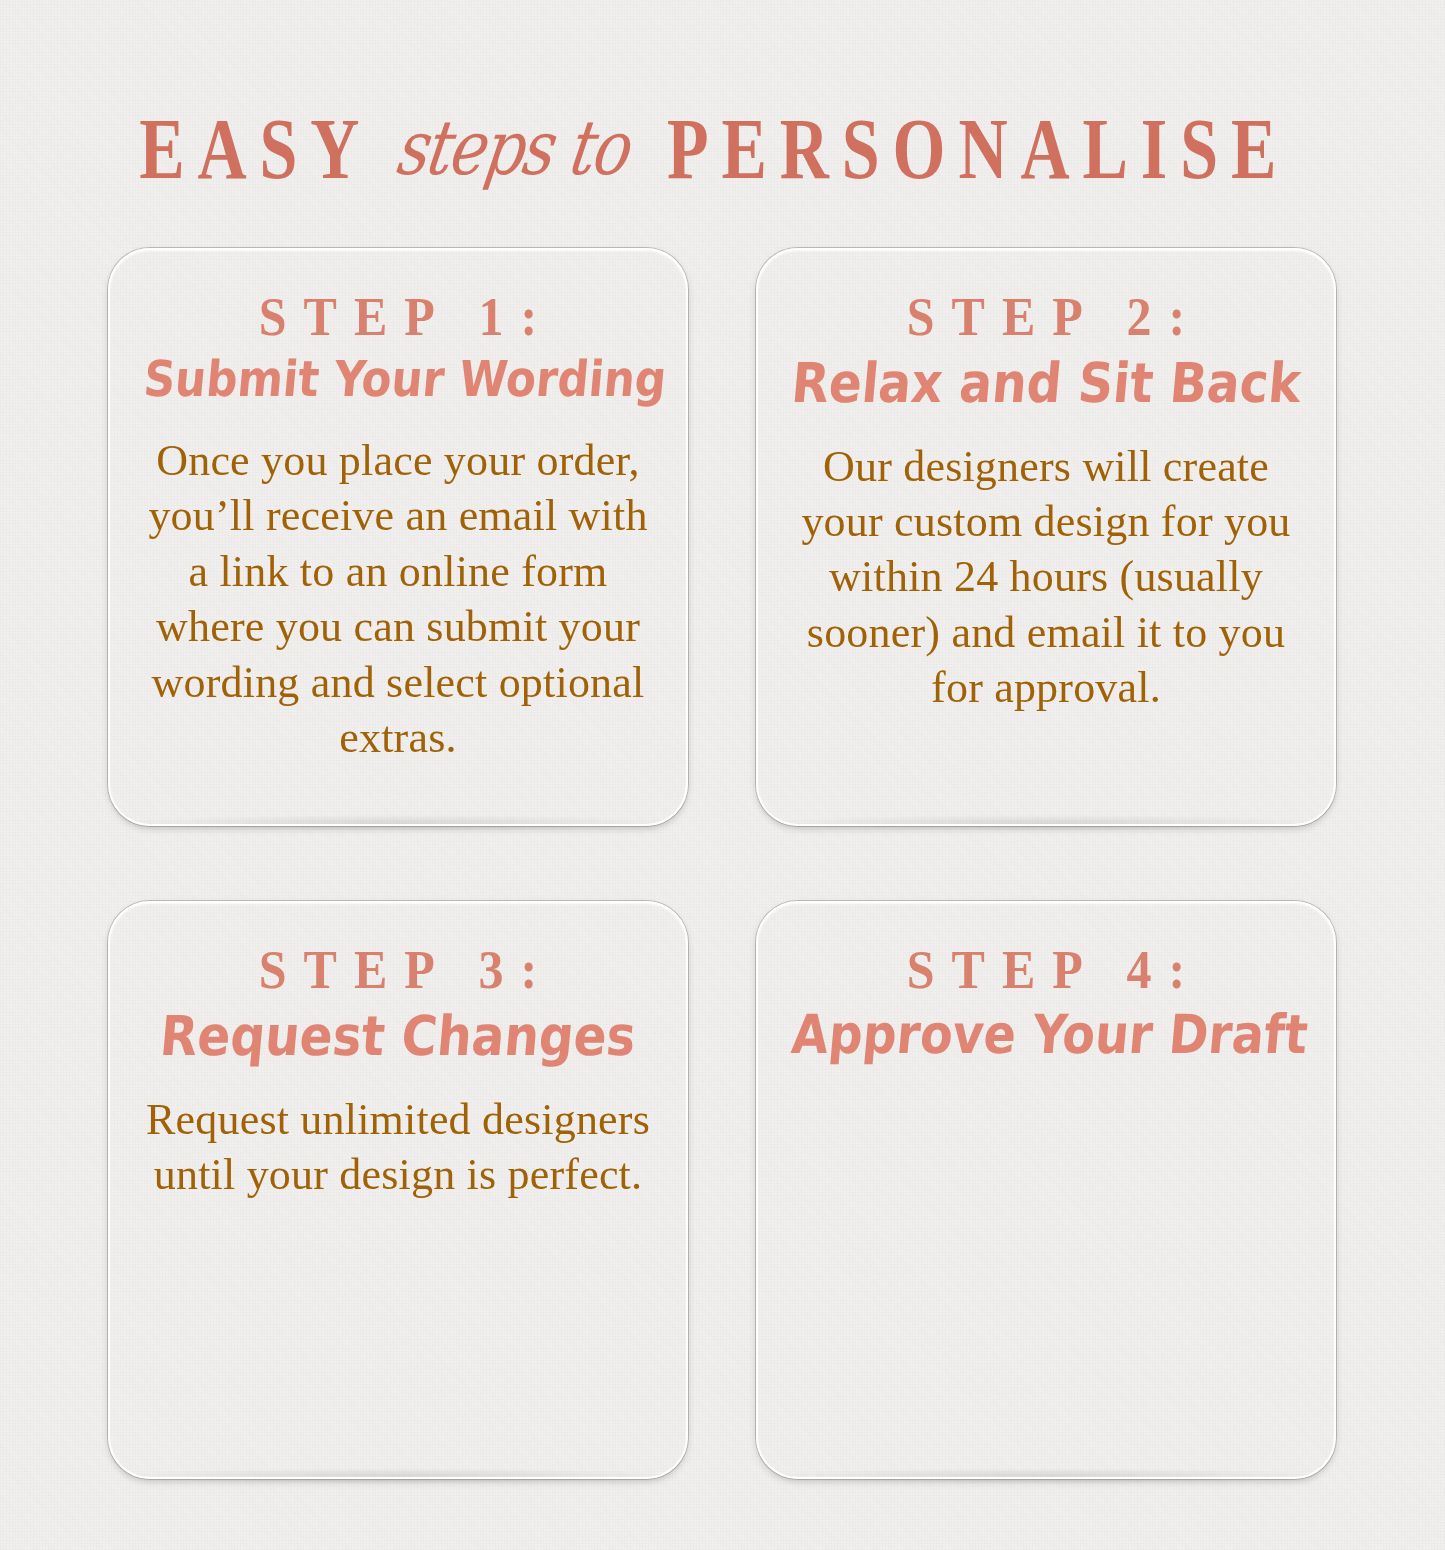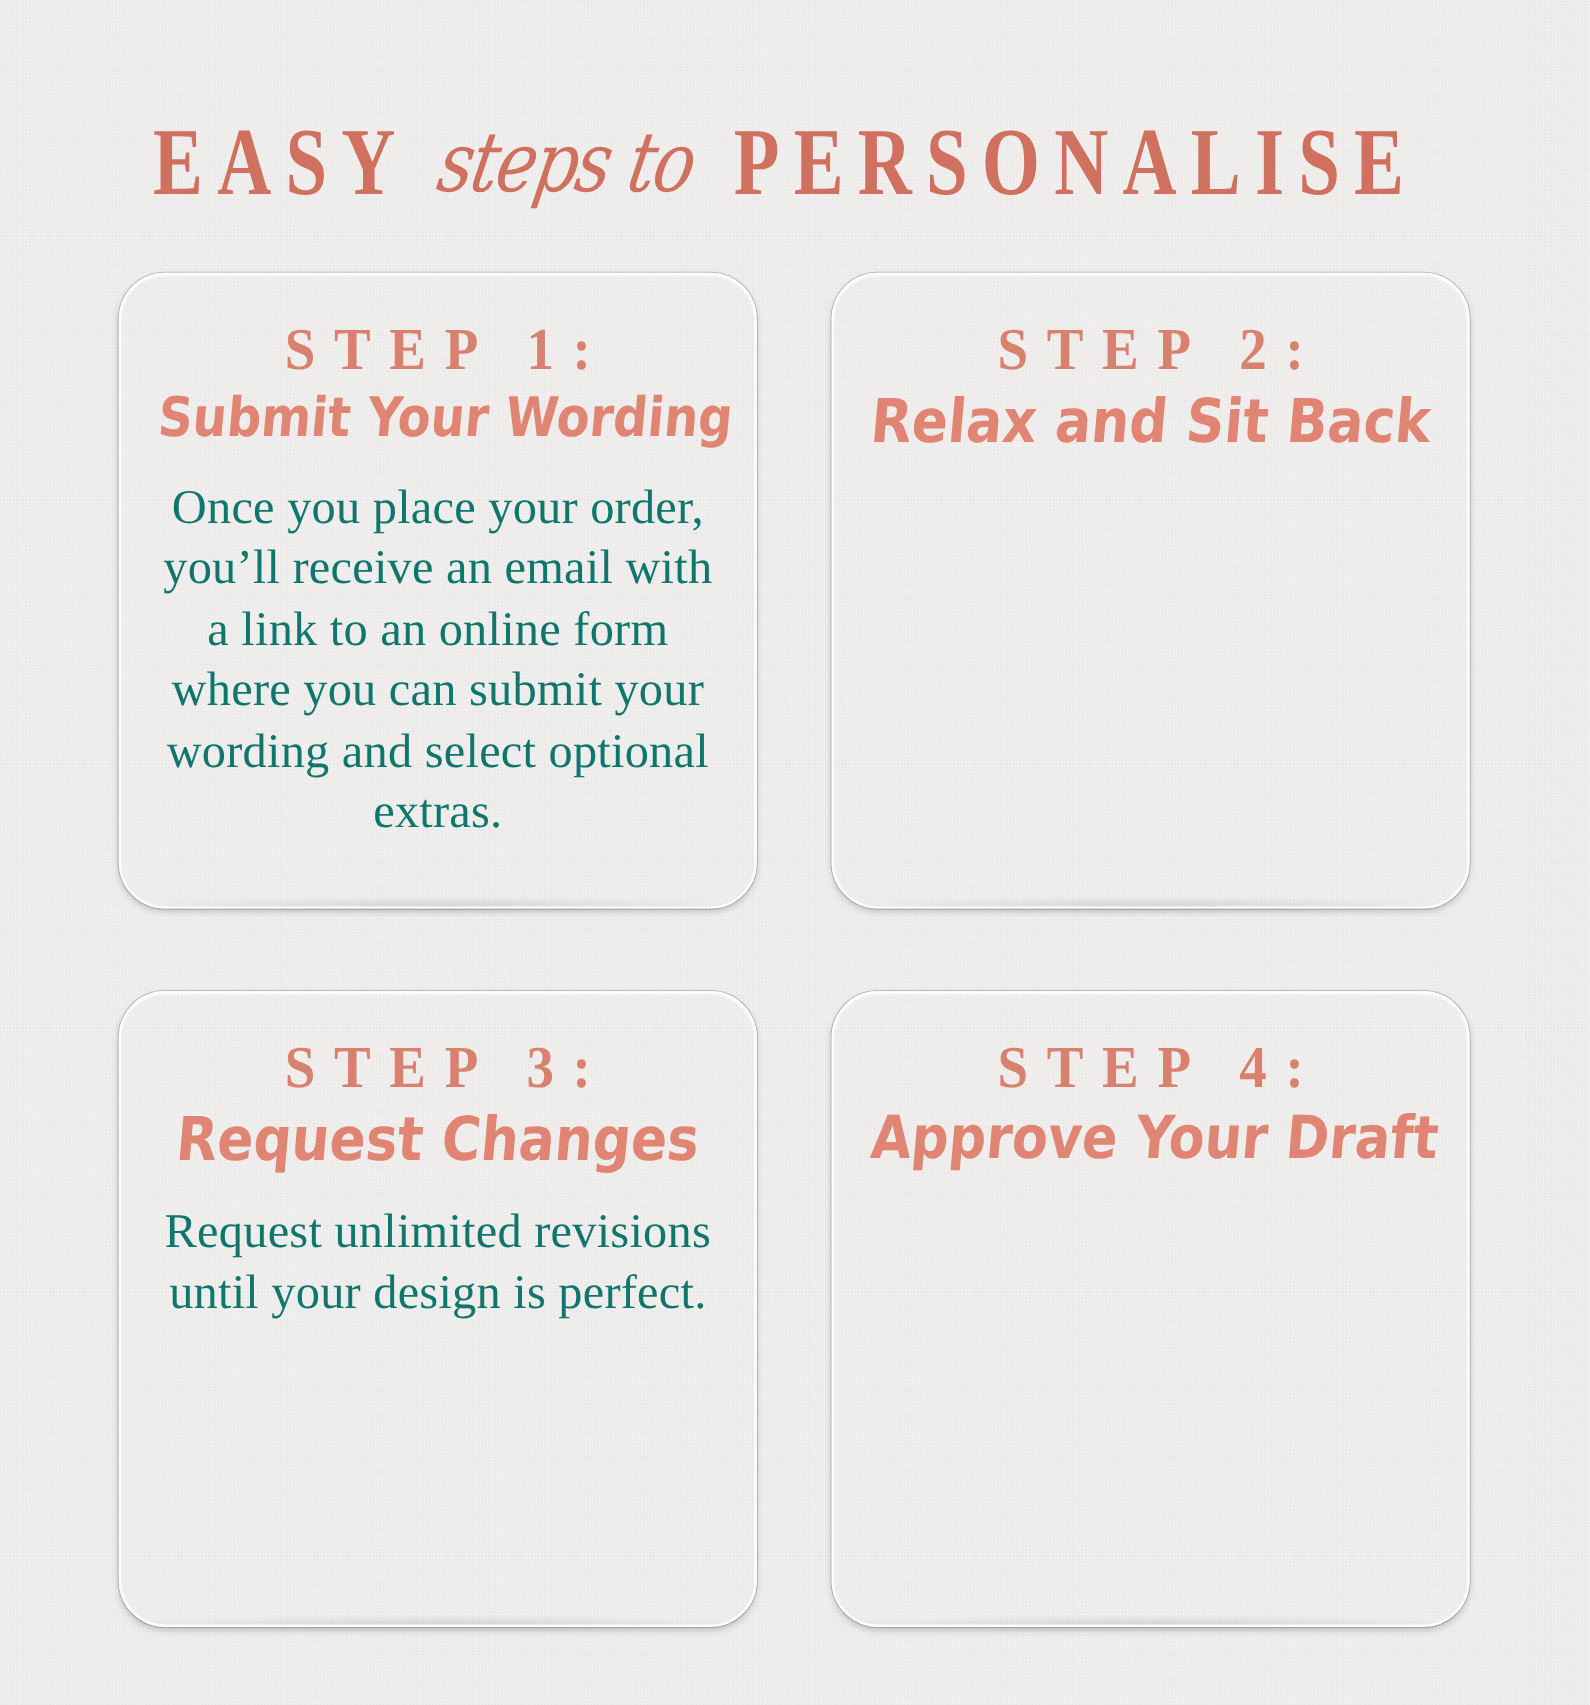--- a/index.html
+++ b/index.html
@@ -142,21 +142,21 @@
     margin: 0 0 28px 0;
     line-height: 1.12;
     letter-spacing: 0px;
     transform: skewX(-5deg) scaleY(1.10) scaleX(0.97);
     white-space: nowrap;
   }
 
   .card-body {
     font-family: "Liberation Serif", serif;
     font-size: 44px;
-    color: #0f766e;
+    color: #a16207;
     line-height: 1.26;
     margin: 0;
     padding: 0 6px;
     letter-spacing: 0.2px;
   }
 
   
   .card[data-card-index="2"] .card-body,
   .card[data-card-index="3"] .card-body { font-size: 44px; }
 </style>
@@ -178,28 +178,29 @@
         <div class="step-label">STEP 1:</div>
         <div class="step-title" style="font-size: 45px;">Submit Your Wording</div>
         <p class="card-body">Once you place your order, you’ll receive an email with a link to an online form where you can submit your wording and select optional extras.</p>
       </div>
     </div>
 
     <div class="card" data-card-index="1">
       <div class="card-inner">
         <div class="step-label">STEP 2:</div>
         <div class="step-title">Relax and Sit Back</div>
+        <p class="card-body">Our designers will create your custom design for you within 24 hours (usually sooner) and email it to you for approval.</p>
       </div>
     </div>
 
     <div class="card" data-card-index="2">
       <div class="card-inner">
         <div class="step-label">STEP 3:</div>
         <div class="step-title">Request Changes</div>
-        <p class="card-body">Request unlimited revisions until your design is perfect.</p>
+        <p class="card-body">Request unlimited designers until your design is perfect.</p>
       </div>
     </div>
 
     <div class="card" data-card-index="3">
       <div class="card-inner">
         <div class="step-label">STEP 4:</div>
         <div class="step-title" style="font-size: 49px;">Approve Your Draft</div>
       </div>
     </div>
 

